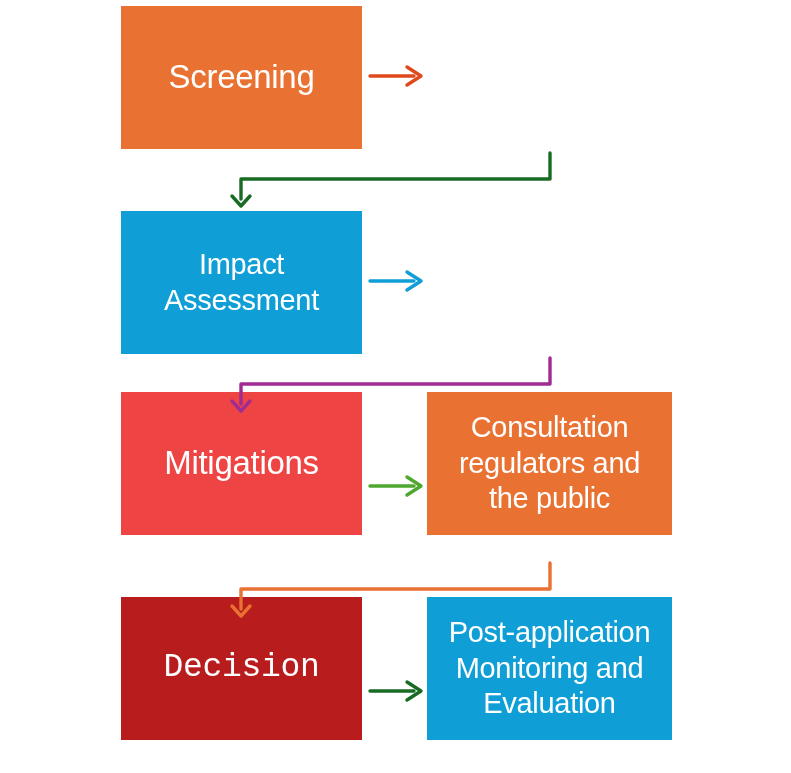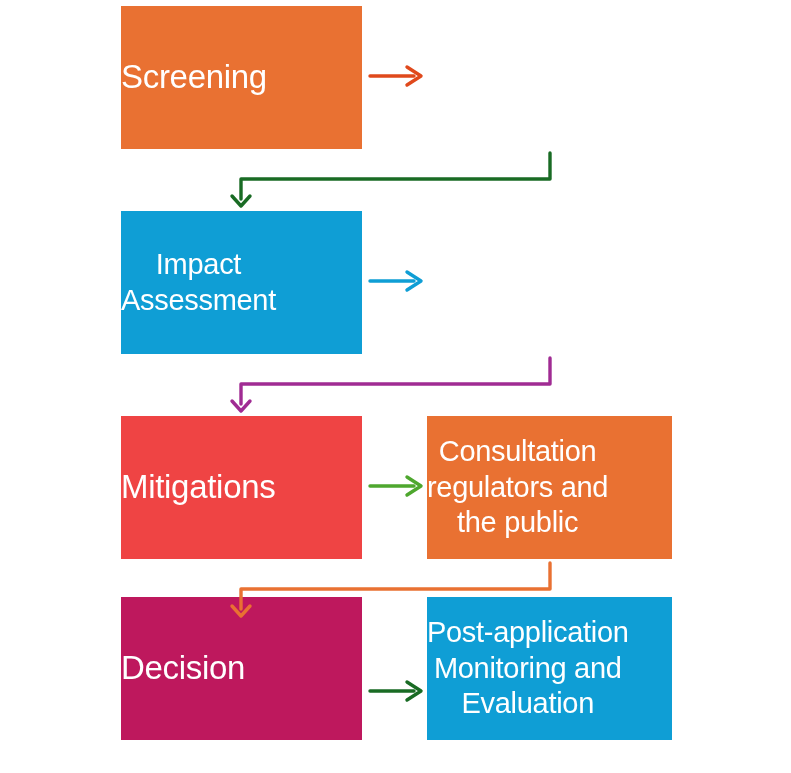--- a/index.html
+++ b/index.html
@@ -14,37 +14,37 @@
     background: #ffffff;
     font-family: "Liberation Sans", sans-serif;
     overflow: hidden;
   }
   .node {
     position: absolute;
     box-sizing: border-box;
     border: 3px solid #ffffff;
     display: flex;
     align-items: center;
-    justify-content: flex-start;
+    justify-content: center;
     text-align: center;
     color: #ffffff;
   }
   .node .label {
     white-space: pre-line;
     line-height: 1.22;
     letter-spacing: -0.3px;
   }
   .node.single .label { font-size: 33px; }
   .node.multi  .label { font-size: 29px; }
 
   .col-left  { left: 118px; width: 247px; }
   .col-right { left: 424px; width: 251px; }
   .row-1 { top: 3px;   height: 149px; }
   .row-2 { top: 208px; height: 149px; }
-  .row-3 { top: 413px; height: 149px; }
+  .row-3 { top: 389px; height: 149px; }
   .row-4 { top: 594px; height: 149px; }
 
   .edges-layer {
     position: absolute;
     left: 0; top: 0;
     width: 791px;
     height: 773px;
     pointer-events: none;
   }
   .edges-layer g {
@@ -70,21 +70,21 @@
 
   <div class="node single col-left row-3" style="background: #ef4444; color: rgb(255, 255, 255);">
     <span class="label">Mitigations</span>
   </div>
   <div class="node multi col-right row-3" style="background: rgb(233, 113, 50); color: rgb(255, 255, 255);">
     <span class="label">Consultation
 regulators and
 the public</span>
   </div>
 
-  <div class="node single col-left row-4" style="background: #be185d; color: rgb(255, 255, 255);">
+  <div class="node single col-left row-4" style="background: #b91c1c; color: rgb(255, 255, 255); font-family: Liberation Mono, monospace;">
     <span class="label">Decision</span>
   </div>
   <div class="node multi col-right row-4" style="background: rgb(15, 158, 213); color: rgb(255, 255, 255);">
     <span class="label">Post-application
 Monitoring and
 Evaluation</span>
   </div>
 
   <svg class="edges-layer" viewBox="0 0 791 773" xmlns="http://www.w3.org/2000/svg">
 

